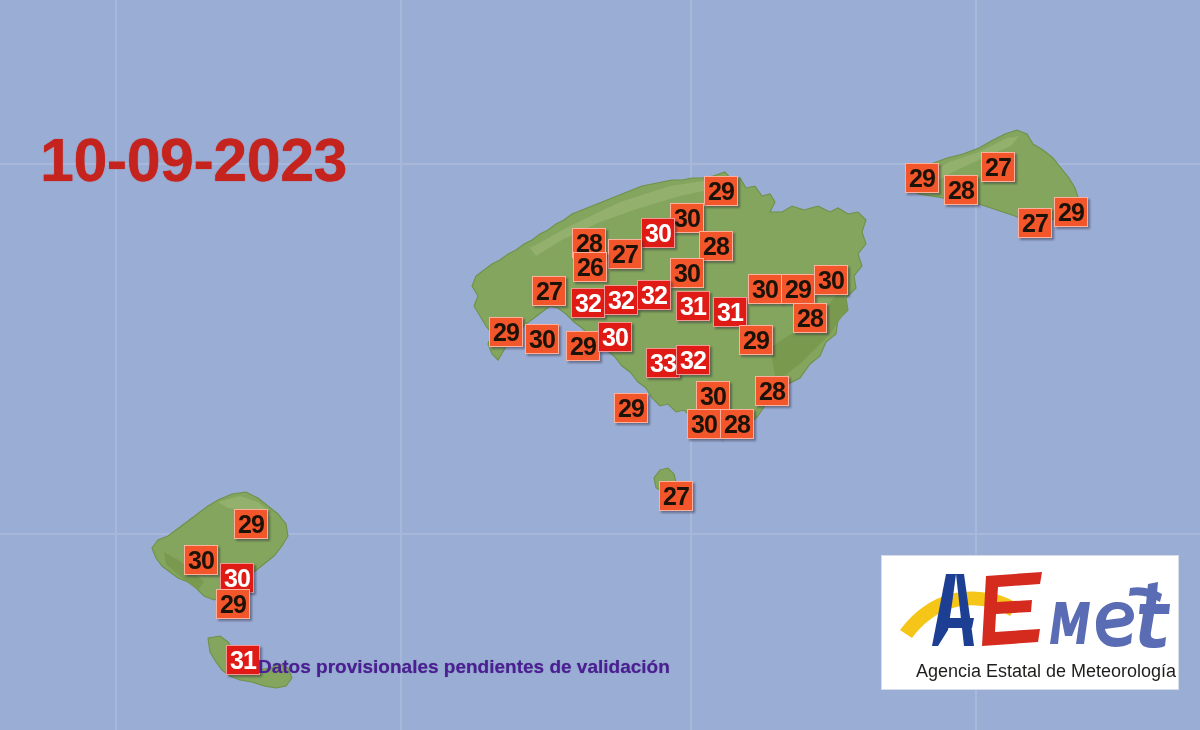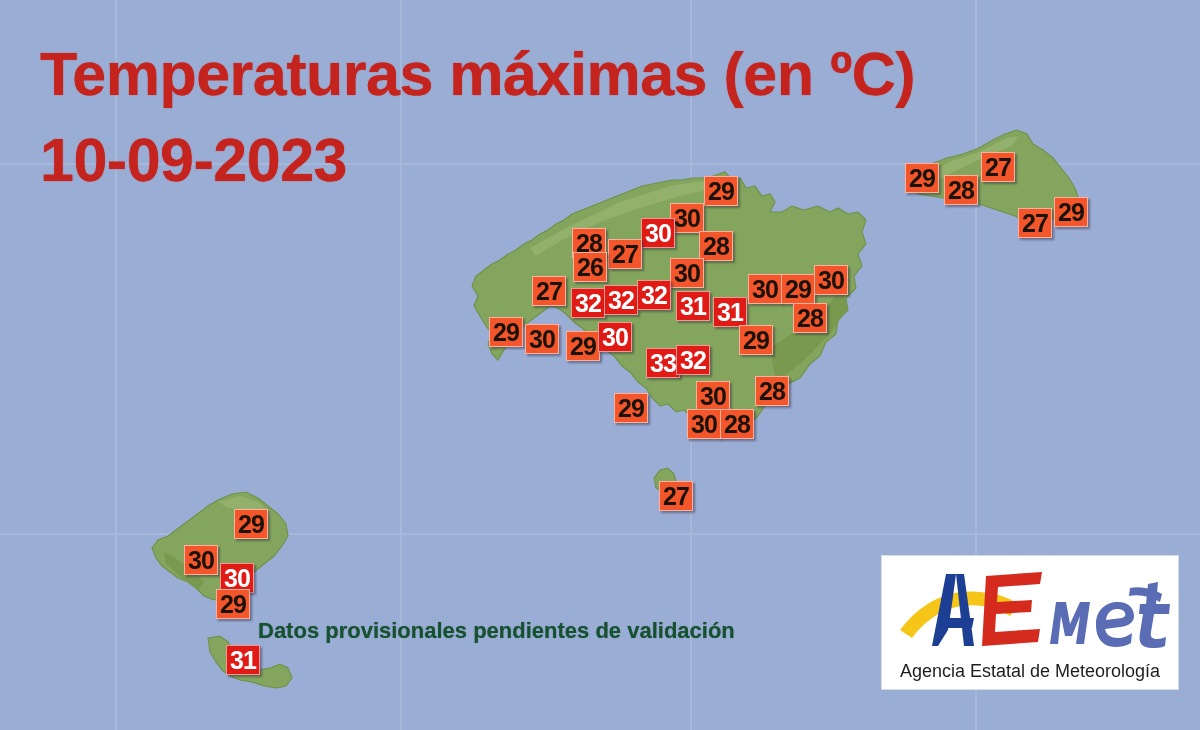--- a/index.html
+++ b/index.html
@@ -55,38 +55,38 @@
     box-shadow:2px 2px 2px rgba(40,40,60,.45);
     font-family:"Liberation Sans", sans-serif;
     letter-spacing:-1px;
     user-select:none;
   }
   .temp.lvl-warm{background:#f4562c;color:#1b1208;}
   .temp.lvl-hot {background:#e01b16;color:#ffffff;}
 
   
   #footer-note{
-    position:absolute;left:258px;top:618px;
-    color:#14532d;
-    font-size:22px;font-weight:bold;
+    position:absolute;left:258px;top:656px;
+    color:#4c1d95;
+    font-size:19px;font-weight:bold;
     white-space:nowrap;
     text-shadow:0 0 1px #5b6b8c;
   }
 
   
   #aemet-logo{
     position:absolute;left:882px;top:556px;
     width:296px;height:133px;
     background:#ffffff;
     box-shadow:0 0 0 1px #d8dce6;
     overflow:hidden;
   }
   #aemet-wordmark{position:absolute;left:0;top:2px;width:296px;height:96px;}
   #aemet-tagline{
-    position:absolute;left:0;bottom:7px;width:296px;
+    position:absolute;left:16px;bottom:7px;width:296px;
     text-align:center;
     font-size:18px;
     color:#1d1d1b;
     font-family:"Liberation Sans", sans-serif;
     white-space:nowrap;
   }
 </style>
 </head>
 <body>
 
@@ -228,15 +228,15 @@
                C221,89 214,80 214,68 Z M224,62 L240,60 C243,59 244,57 243,55
                C242,52 239,51 235,51 C229,51 225,55 224,62 Z" fill="#5a6cb4"></path>
       <path d="M258,46 L264,46 L266,26 L276,24 L274,46 L288,46 L287,56 L272,56
                L269,74 C268,79 270,81 275,81 C278,81 281,80 284,79 L283,88
                C279,90 274,90 270,90 C260,90 256,85 258,75 L261,56 L257,56 Z" fill="#5a6cb4"></path>
       <path d="M248,30 C258,28 270,30 280,36 L278,44 C268,38 257,36 247,38 Z" fill="#5a6cb4"></path>
     </svg>
     <div id="aemet-tagline">Agencia Estatal de Meteorología</div>
   </div>
 
-  <div id="title-block"><span id="title-line1">Temperaturas máximas (en ºC)</span><br><span id="title-line2">10-09-2023</span></div>
+  <div id="title-block"><br><span id="title-line2">10-09-2023</span></div>
 
 </div>
 
 </body></html>

